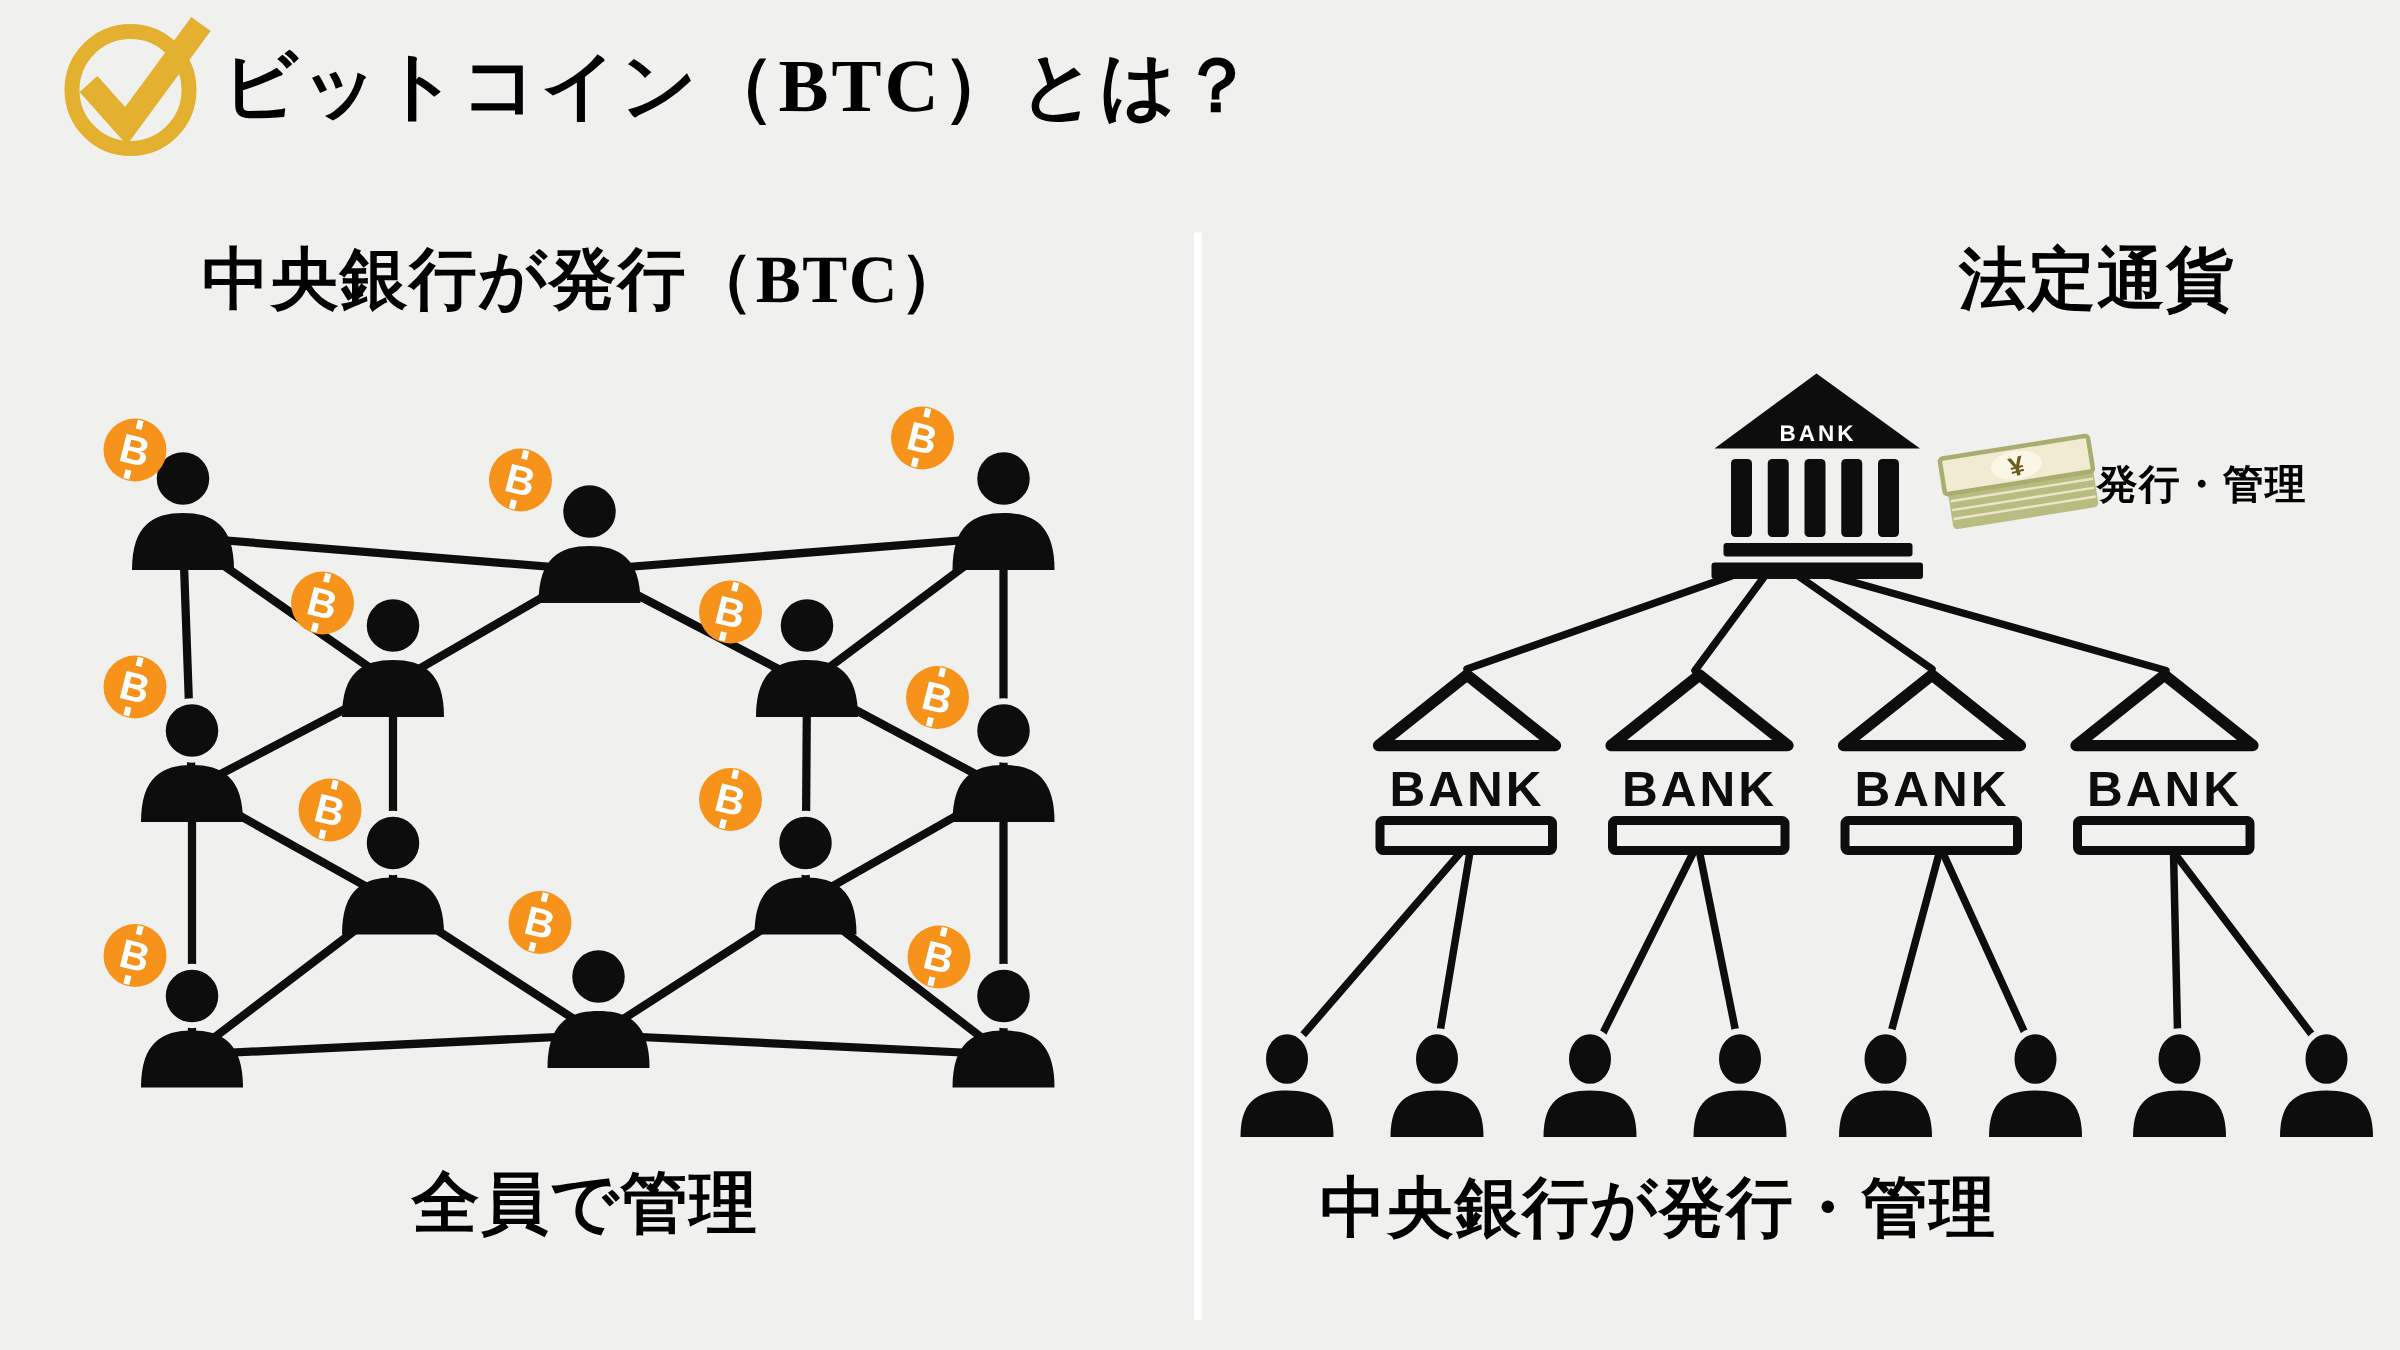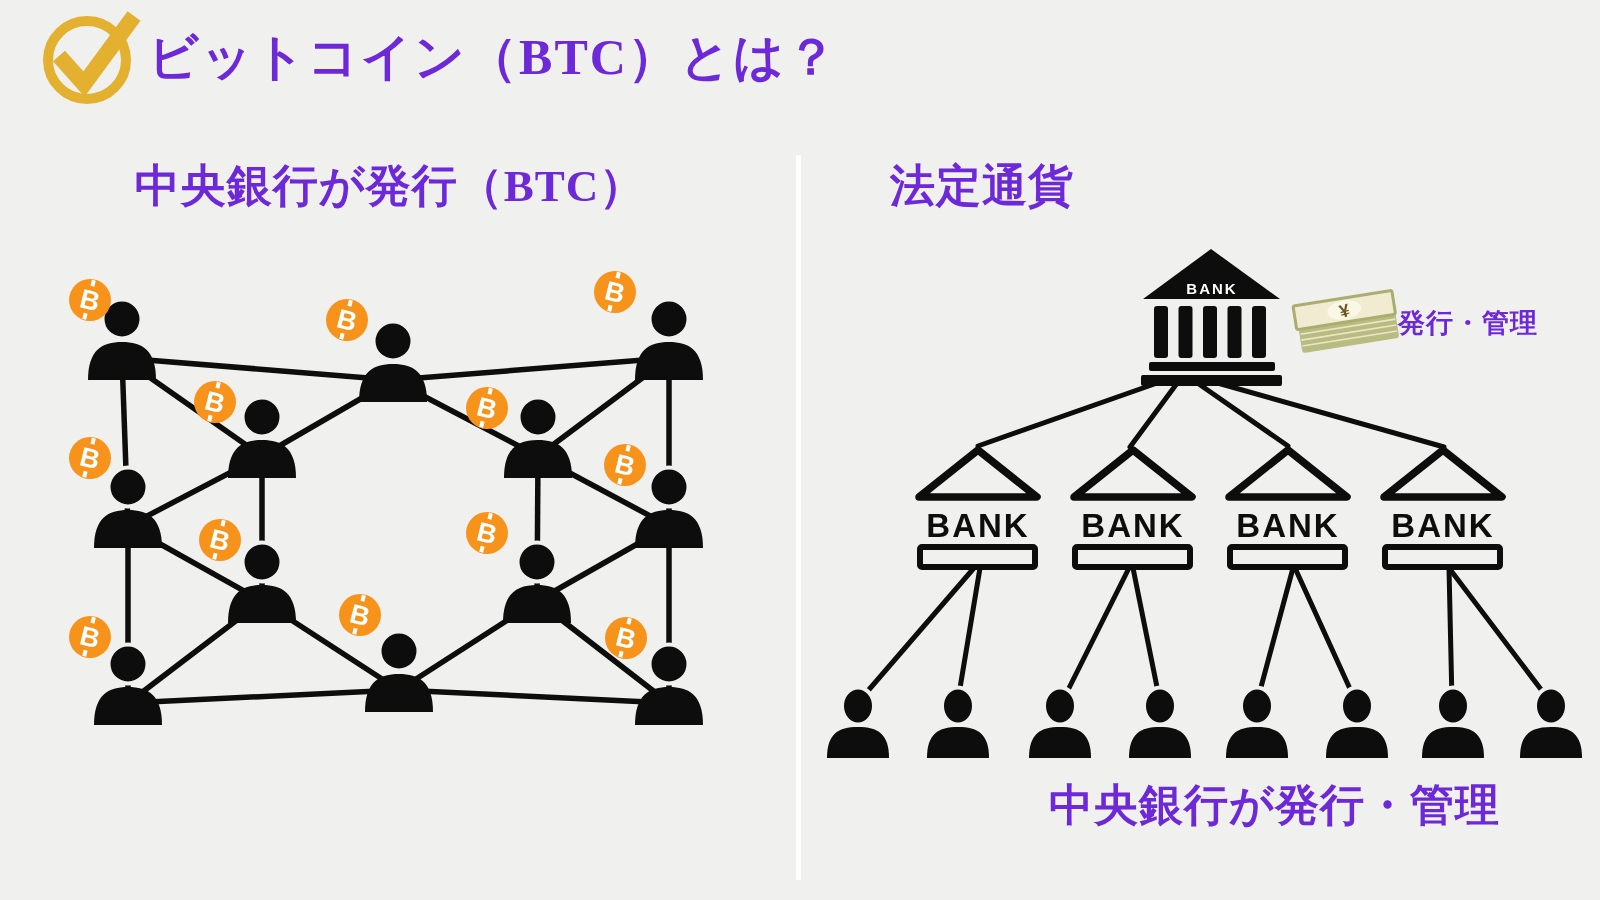--- a/index.html
+++ b/index.html
@@ -3,26 +3,26 @@
 <meta charset="utf-8">
 <style>
   html,body{margin:0;padding:0;}
   .stage{
     position:relative;width:1600px;height:900px;overflow:hidden;
     background:#f0f0ee;
     font-family:"Liberation Serif","DejaVu Serif",serif;
     color:#171717;
   }
   .stage svg{position:absolute;left:0;top:0;}
-  .txt{position:absolute;font-weight:700;white-space:nowrap;color:#6d28d9;}
+  .txt{position:absolute;font-weight:700;white-space:nowrap;color:#000000;}
   .title{left:148px;top:24px;font-size:50px;letter-spacing:2px;}
   .head-left{left:60px;top:156px;width:660px;text-align:center;font-size:45px;letter-spacing:1px;}
-  .head-right{left:890px;top:156px;width:600px;text-align:left;font-size:45px;letter-spacing:1px;}
+  .head-right{left:890px;top:156px;width:600px;text-align:right;font-size:45px;letter-spacing:1px;}
   .cap-left{left:60px;top:772px;width:660px;text-align:center;font-size:45px;letter-spacing:1px;}
-  .cap-right{left:880px;top:776px;width:620px;text-align:right;font-size:44px;letter-spacing:1px;}
+  .cap-right{left:880px;top:776px;width:620px;text-align:left;font-size:44px;letter-spacing:1px;}
   .issue-label{left:1398px;top:305px;font-size:27px;letter-spacing:1px;}
   .bank-font{font-family:"Liberation Sans","DejaVu Sans",sans-serif;font-weight:700;}
 </style>
 </head>
 <body>
 
 <div class="stage">
 
   <svg viewBox="0 0 1600 900" width="1600" height="900">
     <defs>
@@ -259,16 +259,17 @@
         <use href="#person-r" x="1322" y="690"></use>
         <use href="#person-r" x="1418" y="690"></use>
         <use href="#person-r" x="1516" y="690"></use>
       </g>
     </g>
   </svg>
 
   <div class="txt title">ビットコイン（BTC）とは？</div>
   <div class="txt head-left">中央銀行が発行（BTC）</div>
   <div class="txt head-right">法定通貨</div>
+  <div class="txt cap-left">全員で管理</div>
   <div class="txt cap-right">中央銀行が発行・管理</div>
   <div class="txt issue-label">発行・管理</div>
 
 </div>
 
 </body></html>

